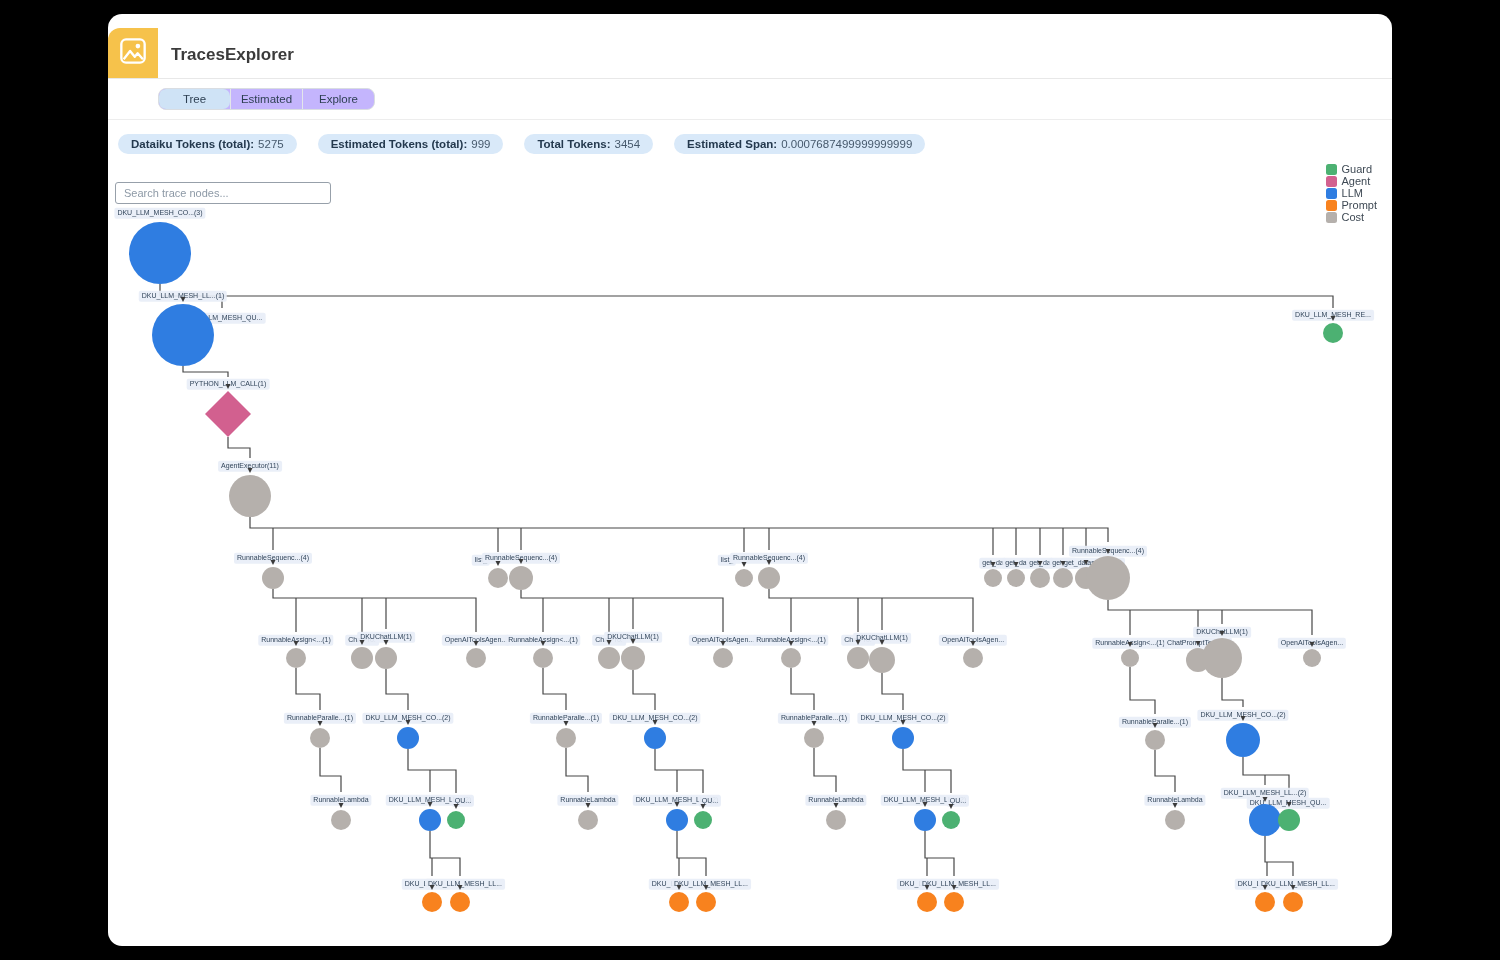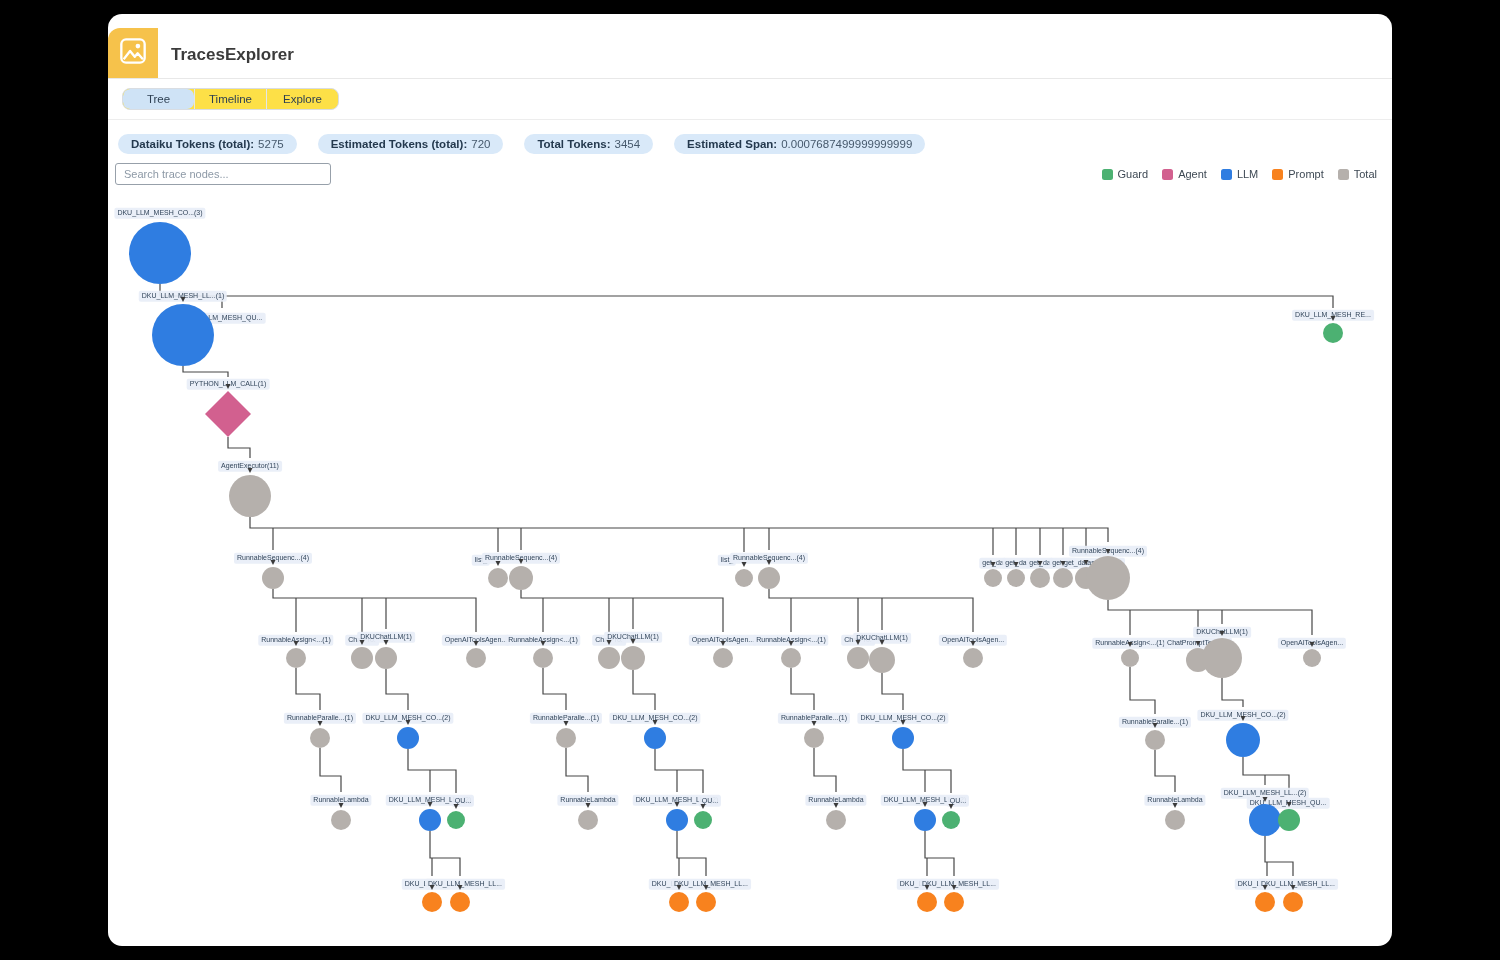--- a/index.html
+++ b/index.html
@@ -10,36 +10,36 @@
         background:#fff;border-radius:14px;}
   
   .app-header{position:relative;height:64px;border-bottom:1px solid #e8e8e8;}
   .app-icon{position:absolute;left:0;top:14px;width:50px;height:50px;background:#f6c24b;
             border-radius:12px 0 0 0;display:flex;align-items:center;justify-content:center;}
   .app-title{position:absolute;left:63px;top:31px;font-size:17px;font-weight:700;color:#3b3b3b;}
   
   .page-header{height:40px;border-bottom:1px solid #ededed;display:flex;align-items:center;
                padding:0 15px 0 14px;}
   .page-heading{font-size:15.5px;font-weight:700;color:#1f3650;margin:0;flex:1;}
-  .tab-group{display:flex;border:1px solid #d9dde2;border-radius:8px;overflow:hidden;background:#fde047;}
+  .tab-group{display:flex;border:1px solid #d9dde2;border-radius:8px;overflow:hidden;background:#c4b5fd;margin-left:36px;}
   .tab{width:71px;text-align:center;padding:4px 0;font-size:11.5px;color:#2d3f52;
        border-left:1px solid #e3e6ea;cursor:pointer;}
   .tab:first-child{border-left:none;}
   .tab.active{background:#cfe3f6;border-radius:7px;}
   
   .stats-row{display:flex;gap:21px;margin:14px 0 0 10px;}
   .stat-badge{background:#d9e9f9;border-radius:12px;padding:4px 13px;font-size:11.5px;
               color:#46596c;display:flex;gap:4px;align-items:center;white-space:nowrap;}
   .stat-badge b{color:#24394e;}
   
   .controls-row{display:flex;justify-content:space-between;align-items:center;margin:9px 15px 0 7px;}
   .search-input{width:198px;height:20px;border:1px solid #97a0aa;border-radius:3px;font-size:11px;
                 padding:0 8px;color:#333;font-family:inherit;outline:none;}
   .search-input::placeholder{color:#8d99a6;}
-  .legend{display:flex;gap:14px;align-items:flex-end;}
+  .legend{display:flex;align-items:flex-start;flex-direction:column;}
   .legend-item{display:flex;gap:5px;align-items:center;font-size:11px;color:#3e4954;}
   .legend-swatch{width:11px;height:11px;border-radius:2.5px;}
   
   .tree-layer{position:absolute;left:0;top:0;width:1500px;height:960px;pointer-events:none;}
   .tree-layer svg{position:absolute;left:0;top:0;}
   #labels{position:absolute;left:0;top:0;width:100%;height:100%;}
   .node-label{position:absolute;transform:translate(-50%,-50%);font-size:7px;color:#32455a;
               background:rgba(232,238,247,0.92);padding:1px 3px;border-radius:2px;
               white-space:nowrap;line-height:1.25;}
   #edges polyline{fill:none;stroke:#474747;stroke-width:1.2;}
@@ -59,33 +59,33 @@
             <path d="M4 19 L9.5 12 L13.5 17 L16 14 L20.5 19" stroke="#fff" stroke-width="2" fill="none" stroke-linejoin="round"></path>
           </svg>
         </span>
       </div>
       <div class="app-title">TracesExplorer</div>
     </div>
 
     <div class="page-header">
       <div class="tab-group" id="tabs">
           <div class="tab active">Tree</div>
-          <div class="tab">Timeline</div>
+          <div class="tab">Estimated</div>
           <div class="tab">Explore</div>
         </div>
     </div>
 
     <div class="stats-row" id="stats">
         <div class="stat-badge">
           <b>Dataiku Tokens (total):</b>
           <span>5275</span>
         </div>
         <div class="stat-badge">
           <b>Estimated Tokens (total):</b>
-          <span>720</span>
+          <span>999</span>
         </div>
         <div class="stat-badge">
           <b>Total Tokens:</b>
           <span>3454</span>
         </div>
         <div class="stat-badge">
           <b>Estimated Span:</b>
           <span>0.0007687499999999999</span>
         </div>
       </div>
@@ -104,21 +104,21 @@
           <div class="legend-item">
             <span class="legend-swatch" style="background: rgb(47, 125, 225);"></span>
             <span>LLM</span>
           </div>
           <div class="legend-item">
             <span class="legend-swatch" style="background: rgb(248, 130, 30);"></span>
             <span>Prompt</span>
           </div>
           <div class="legend-item">
             <span class="legend-swatch" style="background: rgb(181, 176, 172);"></span>
-            <span>Total</span>
+            <span>Cost</span>
           </div>
         </div>
     </div>
 
   </div>
 
   <div class="tree-layer">
     <svg id="edges" width="1500" height="960" viewBox="0 0 1500 960">
         <polyline points="160,284 160,296 1333,296 1333,308"></polyline>
         <polyline points="222,296 222,308"></polyline>

